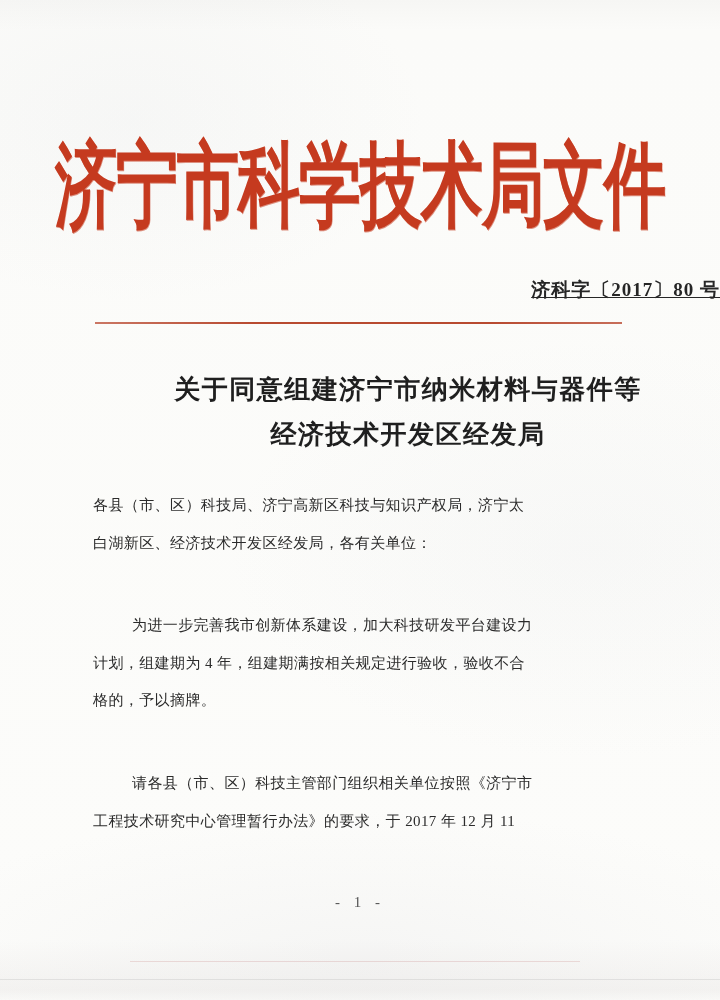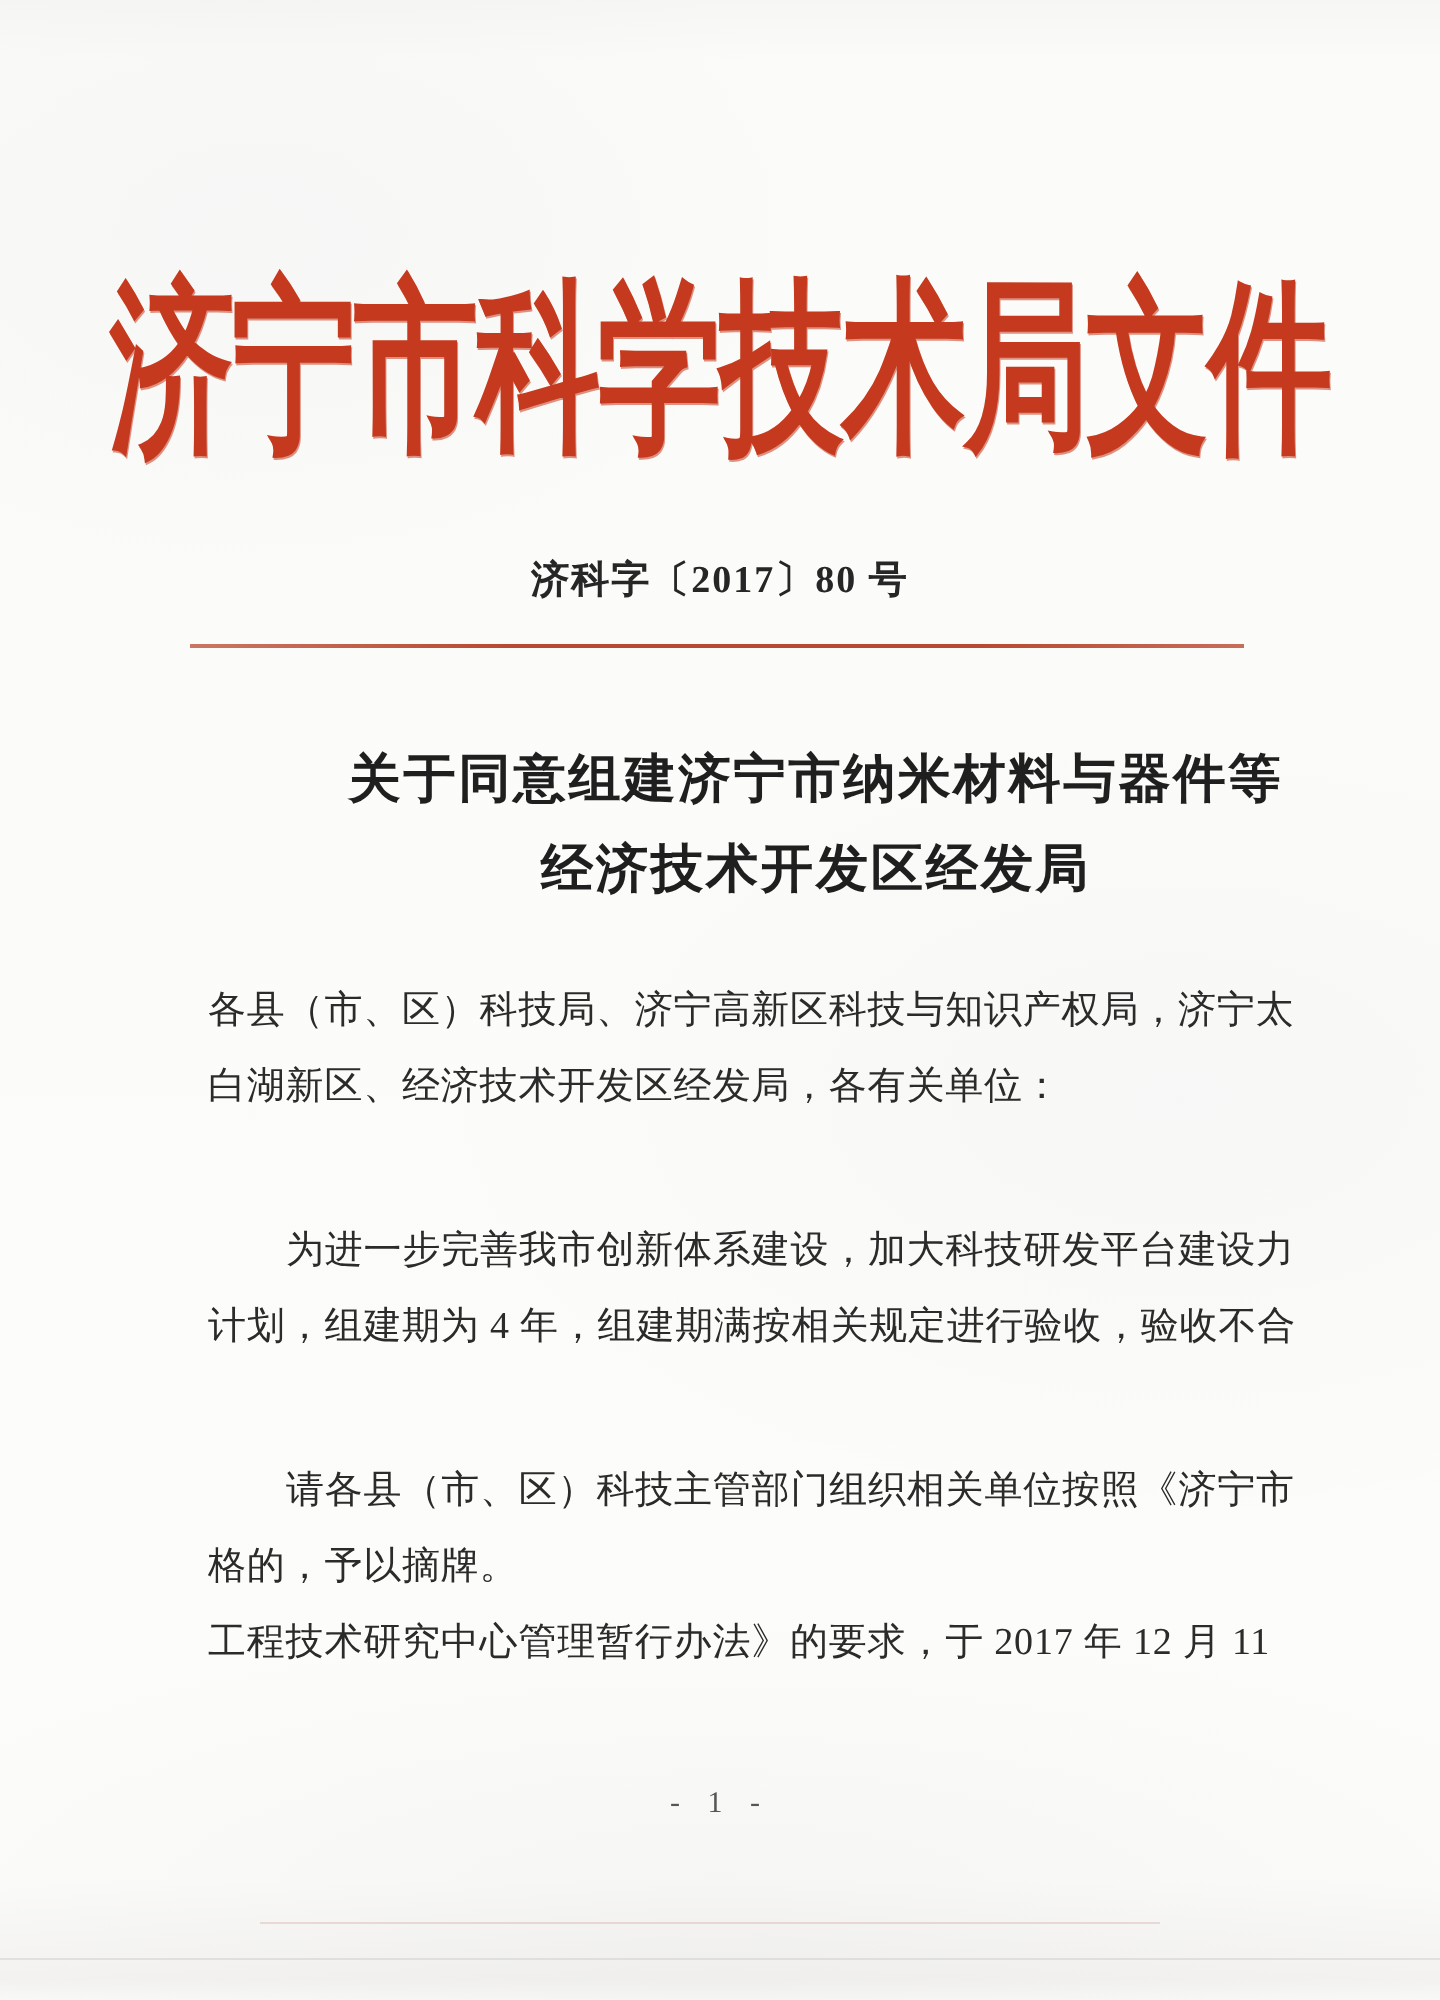--- a/index.html
+++ b/index.html
@@ -44,25 +44,26 @@
     transform: scaleY(1.5);
     transform-origin: 50% 0;
     text-shadow: 0.5px 0.5px 0 rgba(197,58,31,0.55);
     white-space: nowrap;
   }
   .doc-number {
     position: absolute;
     top: 277px;
     left: 0;
     width: 720px;
-    text-align: center;
+    text-align: right;
     font-size: 19px;
     font-weight: 700;
     letter-spacing: 1px;
     color: #262626;
+    text-decoration: underline;
   }
   .red-line {
     position: absolute;
     top: 322px;
     left: 95px;
     width: 527px;
     height: 2px;
     background: linear-gradient(90deg, rgba(186,74,50,0.75), var(--line-red, #b84a30) 30%, var(--line-red, #b84a30) 75%, rgba(186,74,50,0.8));
   }
   .doc-title {
@@ -74,23 +75,23 @@
     font-size: 26px;
     line-height: 45px;
     font-weight: 900;
     letter-spacing: 1.5px;
     color: #1f1f1f;
     margin-left: 48px;
   }
   .body-text {
     position: absolute;
     top: 487px;
-    left: 104px;
+    left: 93px;
     width: 538px;
-    font-size: 19px;
+    font-size: 15px;
     line-height: 37.6px;
     letter-spacing: 0.4px;
     color: #2b2b2b;
     white-space: nowrap;
   }
   .body-line { height: 37.6px; }
   .body-line.indent { padding-left: 39px; margin-top: 45px; }
   .page-number {
     position: absolute;
     top: 894px;
@@ -133,22 +134,22 @@
   <div class="doc-title">
     <div>关于同意组建济宁市纳米材料与器件等</div>
     <div>经济技术开发区经发局</div>
   </div>
 
   <div class="body-text">
     <div class="body-line">各县（市、区）科技局、济宁高新区科技与知识产权局，济宁太</div>
     <div class="body-line">白湖新区、经济技术开发区经发局，各有关单位：</div>
     <div class="body-line indent">为进一步完善我市创新体系建设，加大科技研发平台建设力</div>
     <div class="body-line">计划，组建期为 4 年，组建期满按相关规定进行验收，验收不合</div>
+    <div class="body-line">格的，予以摘牌。</div>
     <div class="body-line indent">请各县（市、区）科技主管部门组织相关单位按照《济宁市</div>
-    <div class="body-line">格的，予以摘牌。</div>
     <div class="body-line">工程技术研究中心管理暂行办法》的要求，于 2017 年 12 月 11</div>
   </div>
 
   <div class="artifact-line-a"></div>
   <div class="artifact-line-b"></div>
 
   <div class="page-number">- 1 -</div>
 
 </div>
 

